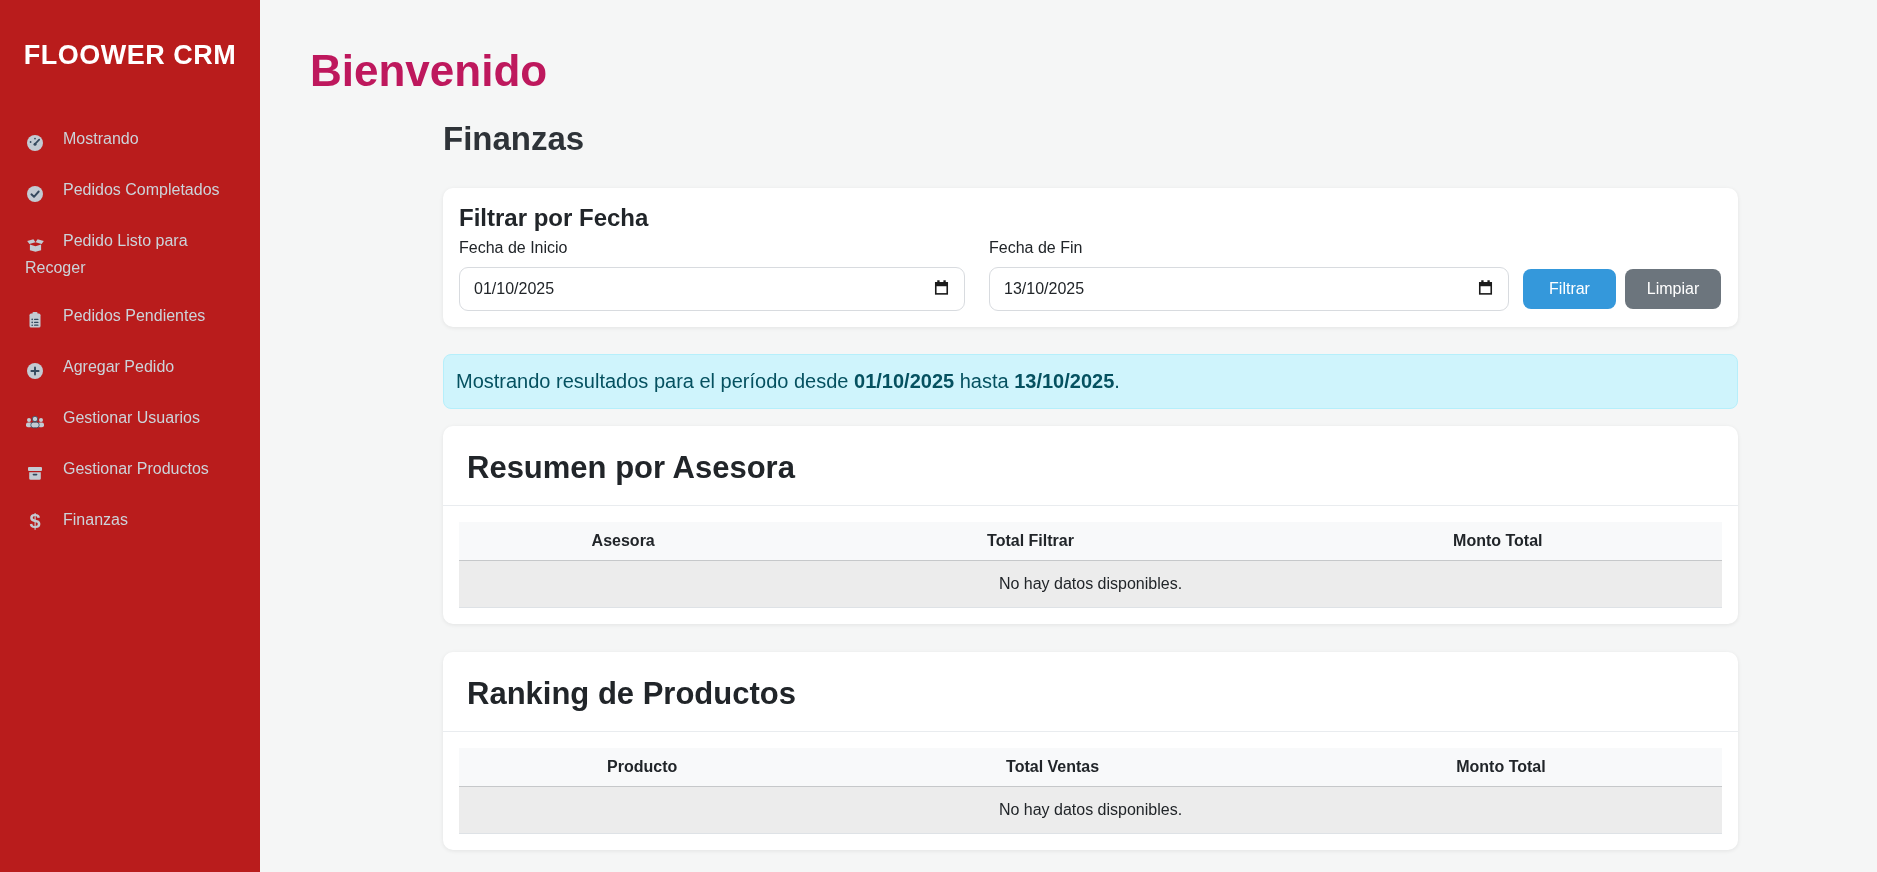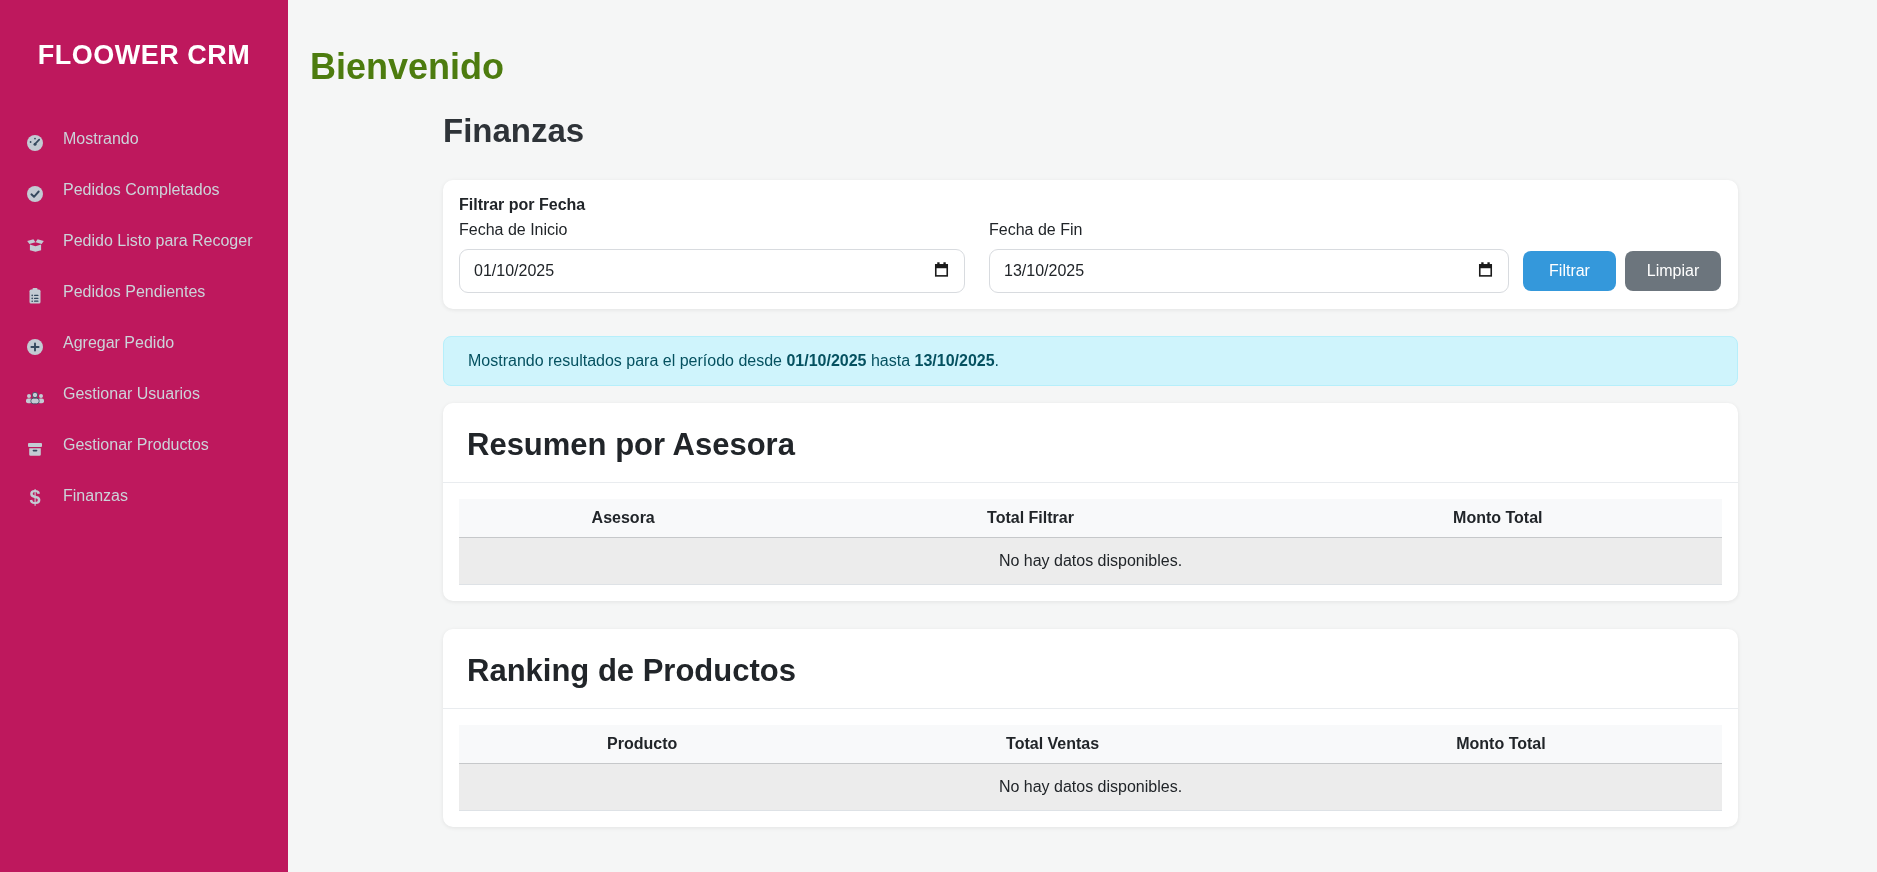--- a/index.html
+++ b/index.html
@@ -6,22 +6,22 @@
   html, body { width: 1877px; height: 872px; overflow: hidden; }
   body {
     font-family: "Liberation Sans", sans-serif;
     background: #f5f6f6;
     color: #212529;
   }
 
   
   .sidebar {
     position: fixed; left: 0; top: 0;
-    width: 288px; height: 872px;
-    background: #be185d;
+    width: 260px; height: 872px;
+    background: #b91c1c;
   }
   .brand {
     color: #ffffff;
     font-size: 27px;
     font-weight: 700;
     letter-spacing: .5px;
     text-align: center;
     padding-top: 40px;
   }
   .nav { margin-top: 44px; }
@@ -39,33 +39,33 @@
     width: 20px;
     margin-right: 18px;
     vertical-align: -3px;
     text-align: center;
   }
   .nav-icon svg { display: inline-block; vertical-align: middle; }
   .dollar-glyph { font-size: 20px; font-weight: 700; color: #c3cbd3; }
 
   
   .main { margin-left: 260px; padding: 46px 0 0 50px; }
-  .page-title { font-size: 36px; font-weight: 700; color: #4d7c0f; }
+  .page-title { font-size: 44px; font-weight: 700; color: #be185d; }
   .container { width: 1295px; margin-left: 133px; margin-top: 24px; }
   .section-title { font-size: 33px; font-weight: 700; color: #2e3338; margin-bottom: 30px; }
 
   
   .filter-card {
     background: #ffffff;
     border-radius: 10px;
     box-shadow: 0 1px 4px rgba(0,0,0,.08);
     padding: 16px;
     margin-bottom: 27px;
   }
-  .filter-title { font-size: 16px; font-weight: 700; margin-bottom: 7px; }
+  .filter-title { font-size: 24px; font-weight: 700; margin-bottom: 7px; }
   .filter-row { display: flex; align-items: flex-end; }
   .field-start { width: 506px; margin-right: 24px; }
   .field-end { width: 520px; margin-right: 14px; }
   .field-label { font-size: 16px; margin-bottom: 10px; }
   .date-input {
     height: 44px;
     background: #ffffff;
     border: 1px solid #d8dbdf;
     border-radius: 9px;
     display: flex; align-items: center; justify-content: space-between;
@@ -85,22 +85,22 @@
   }
   .btn-primary { background: #3498db; width: 93px; margin-right: 9px; }
   .btn-secondary { background: #6c757d; width: 96px; }
 
   
   .alert {
     background: #cff4fc;
     border: 1px solid #b6effb;
     border-radius: 8px;
     color: #055160;
-    font-size: 16px;
-    padding: 15px 24px;
+    font-size: 20px;
+    padding: 15px 12px;
     margin-bottom: 17px;
   }
   .alert b { font-weight: 700; }
 
   
   .card {
     background: #ffffff;
     border-radius: 10px;
     box-shadow: 0 1px 4px rgba(0,0,0,.08);
     margin-bottom: 28px;

